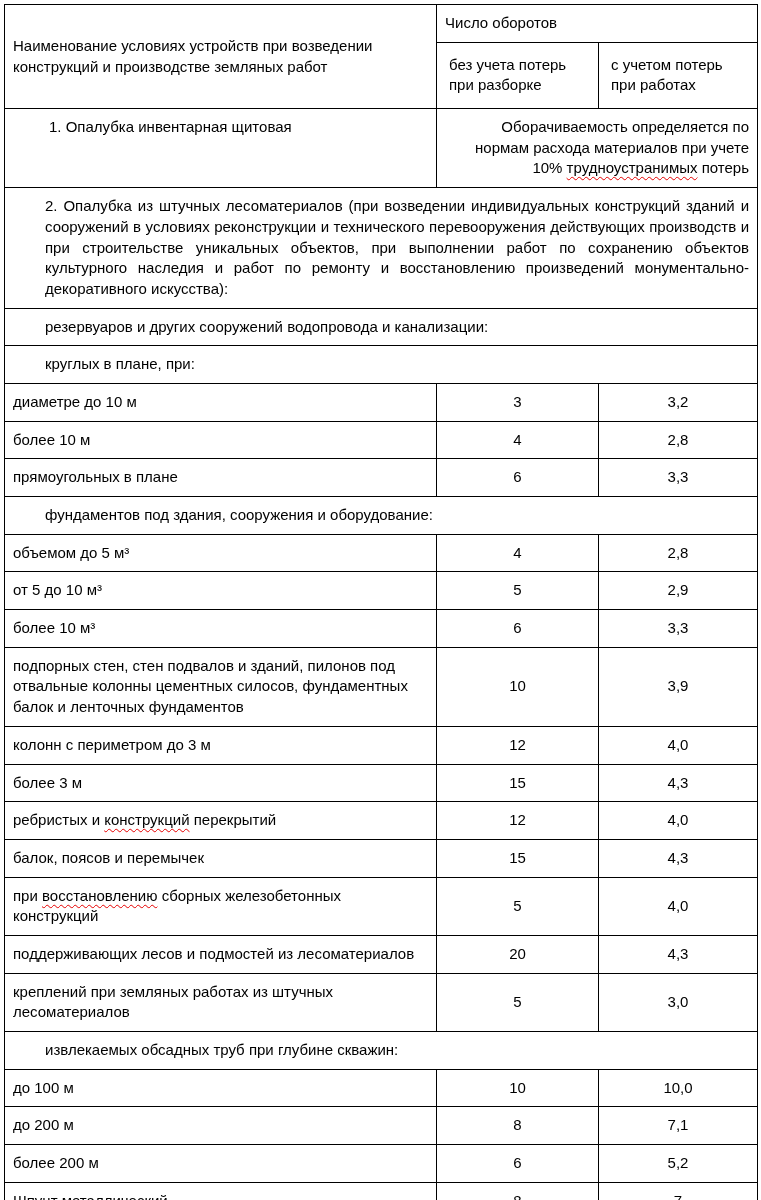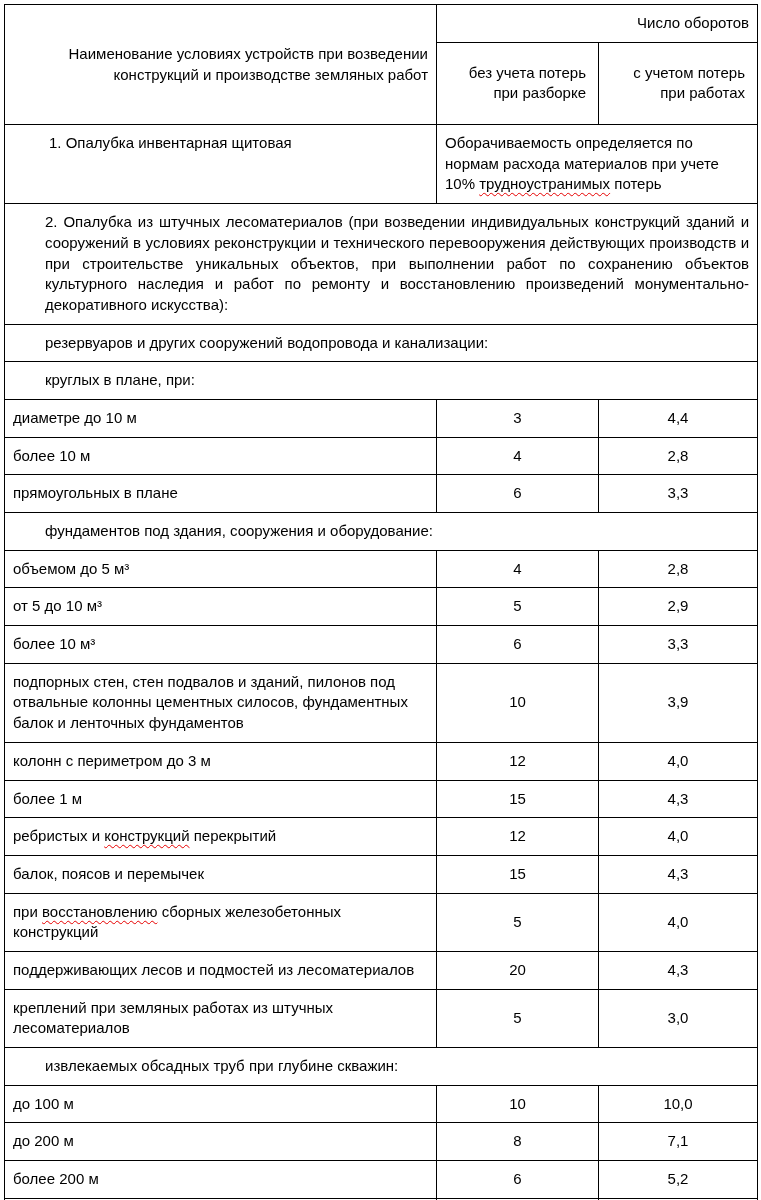--- a/index.html
+++ b/index.html
@@ -22,25 +22,25 @@
   }
   col.c1 { width: 432px; }
   col.c2 { width: 162px; }
   col.c3 { width: 159px; }
   th, td {
     border: 1px solid #000000;
     padding: 8px 8px;
     vertical-align: middle;
     font-weight: normal;
   }
-  th { text-align: right; }
-  th.h-sub { padding: 20px 12px; }
+  th { text-align: left; }
+  th.h-sub { padding: 12px 12px; }
   td.label { text-align: left; }
   td.val   { text-align: center; }
-  td.note  { text-align: left; }
+  td.note  { text-align: right; }
   td.full  { text-align: left; padding-left: 40px; }
   td.justify { text-align: justify; }
   td.top   { vertical-align: top; padding-left: 44px; }
   .misspelled {
     text-decoration-line: underline;
     text-decoration-style: wavy;
     text-decoration-color: #e60000;
     text-decoration-thickness: 1px;
     text-underline-offset: 3px;
   }
@@ -75,21 +75,21 @@
         </tr>
         <tr>
           <td class="full" colspan="3">резервуаров и других сооружений водопровода и канализации:</td>
         </tr>
         <tr>
           <td class="full" colspan="3">круглых в плане, при:</td>
         </tr>
         <tr>
           <td class="label">диаметре до 10 м</td>
           <td class="val">3</td>
-          <td class="val">4,4</td>
+          <td class="val">3,2</td>
         </tr>
         <tr>
           <td class="label">более 10 м</td>
           <td class="val">4</td>
           <td class="val">2,8</td>
         </tr>
         <tr>
           <td class="label">прямоугольных в плане</td>
           <td class="val">6</td>
           <td class="val">3,3</td>
@@ -116,21 +116,21 @@
           <td class="label">подпорных стен, стен подвалов и зданий, пилонов под отвальные колонны цементных силосов, фундаментных балок и ленточных фундаментов</td>
           <td class="val">10</td>
           <td class="val">3,9</td>
         </tr>
         <tr>
           <td class="label">колонн с периметром до 3 м</td>
           <td class="val">12</td>
           <td class="val">4,0</td>
         </tr>
         <tr>
-          <td class="label">более 1 м</td>
+          <td class="label">более 3 м</td>
           <td class="val">15</td>
           <td class="val">4,3</td>
         </tr>
         <tr>
           <td class="label">ребристых и <span class="misspelled">конструкций</span> перекрытий</td>
           <td class="val">12</td>
           <td class="val">4,0</td>
         </tr>
         <tr>
           <td class="label">балок, поясов и перемычек</td>

